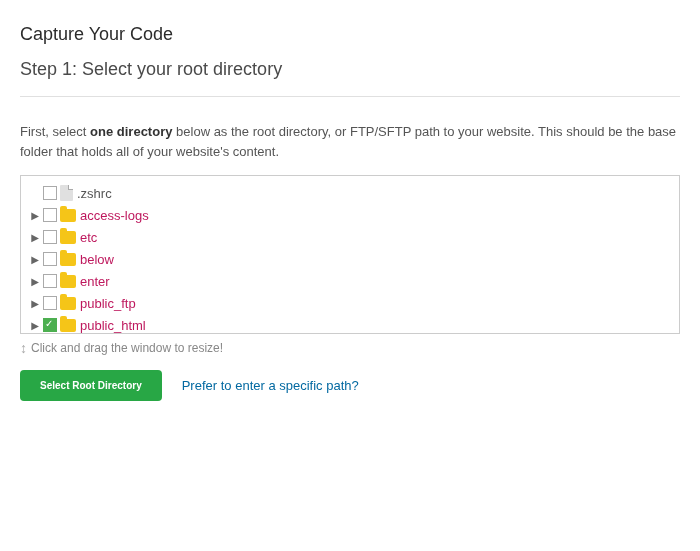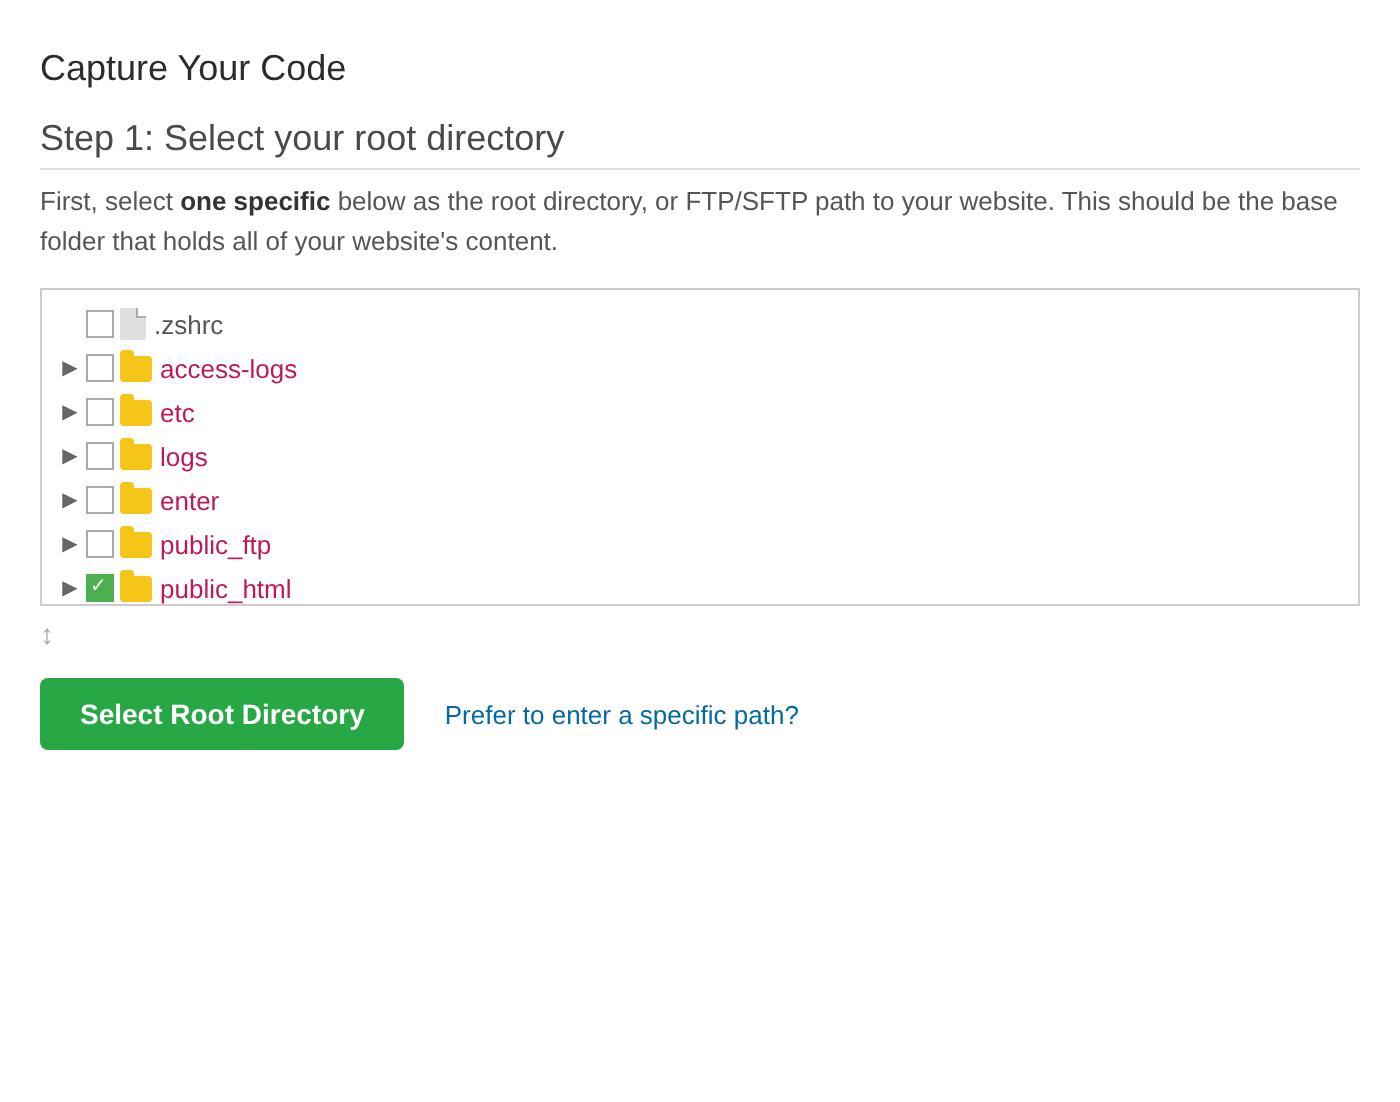--- a/index.html
+++ b/index.html
@@ -15,22 +15,22 @@
       font-size: 18px;
       font-weight: 300;
       color: #2c2c2c;
       margin-bottom: 14px;
     }
     h2 {
       font-size: 18px;
       font-weight: 400;
       color: #4a4a4a;
       border-bottom: 1px solid #e0e0e0;
-      padding-bottom: 4px;
-      margin-bottom: 6px;
+      padding-bottom: 16px;
+      margin-bottom: 25px;
     }
     .description {
       font-size: 13px;
       color: #555;
       margin-bottom: 14px;
       line-height: 1.5;
     }
     .description strong {
       font-weight: bold;
       color: #333;
@@ -152,42 +152,42 @@
       display: flex;
       align-items: center;
       gap: 20px;
     }
     .btn-select {
       background: #28a745;
       color: #fff;
       border: none;
       border-radius: 4px;
       padding: 10px 20px;
-      font-size: 14px;
+      font-size: 10px;
       font-weight: bold;
       cursor: pointer;
     }
     .link-path {
       color: #0369a1;
       font-size: 13px;
       cursor: pointer;
       text-decoration: none;
     }
     
     .tree-container::-webkit-scrollbar { width: 12px; height: 12px; }
     .tree-container::-webkit-scrollbar-track { background: #f0f0f0; }
     .tree-container::-webkit-scrollbar-thumb { background: #bbb; border-radius: 2px; }
   </style>
 </head>
 <body>
 
 <h1>Capture Your Code</h1>
 <h2>Step 1: Select your root directory</h2>
 <p class="description">
-  <span>First, select </span><strong>one specific</strong><span> below as the root directory, or FTP/SFTP path to your website. This should be the base folder that holds all of your website's content.</span>
+  <span>First, select </span><strong>one directory</strong><span> below as the root directory, or FTP/SFTP path to your website. This should be the base folder that holds all of your website's content.</span>
 </p>
 
 <div class="tree-container">
   <div class="tree-inner" id="tree-inner">
 
   <div class="tree-item">
         <span class="toggle"></span>
         <span class="checkbox"></span>
         <span class="file-icon"></span>
         <span class="item-label file-label">.zshrc</span>
@@ -201,21 +201,21 @@
       <div class="tree-item">
         <span class="toggle">▶</span>
         <span class="checkbox"></span>
         <span class="folder-icon"></span>
         <span class="item-label">etc</span>
       </div>
       <div class="tree-item">
         <span class="toggle">▶</span>
         <span class="checkbox"></span>
         <span class="folder-icon"></span>
-        <span class="item-label">logs</span>
+        <span class="item-label">below</span>
       </div>
       <div class="tree-item">
         <span class="toggle">▶</span>
         <span class="checkbox"></span>
         <span class="folder-icon"></span>
         <span class="item-label">enter</span>
       </div>
       <div class="tree-item">
         <span class="toggle">▶</span>
         <span class="checkbox"></span>
@@ -244,18 +244,19 @@
         <span class="toggle">▶</span>
         <span class="checkbox"></span>
         <span class="folder-icon"></span>
         <span class="item-label">www</span>
       </div>
     </div>
 </div>
 
 <div class="resize-hint">
   <span class="resize-icon">↕</span>
+  <span>Click and drag the window to resize!</span>
 </div>
 
 <div class="footer-actions">
   <button class="btn-select">Select Root Directory</button>
   <a class="link-path">Prefer to enter a specific path?</a>
 </div>
 
 </body></html>

